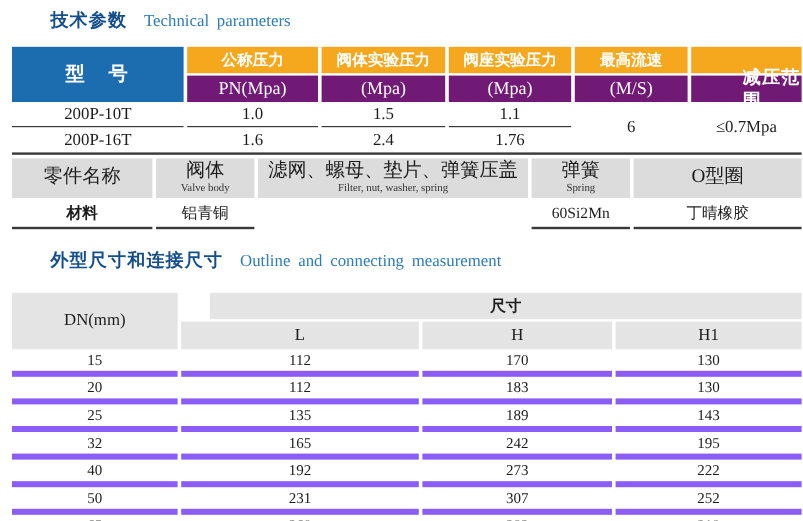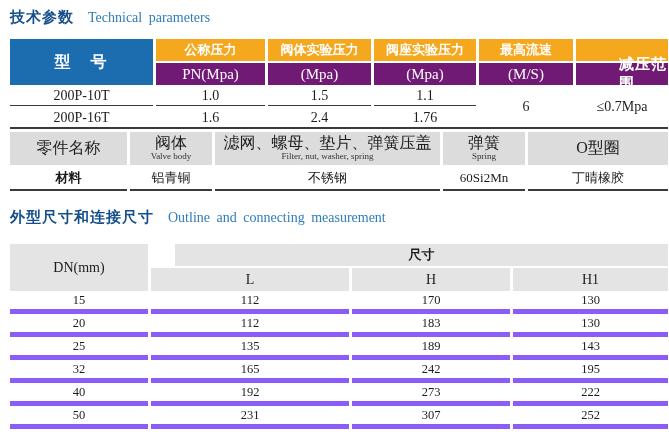--- a/index.html
+++ b/index.html
@@ -1,20 +1,20 @@
 <!DOCTYPE html>
 <html><head>
 <meta charset="utf-8">
 <style>
   html,body{margin:0;padding:0;background:#fff;}
   .page{position:relative;width:669px;height:434px;background:#fff;overflow:hidden;
         font-family:"Liberation Serif","DejaVu Serif",serif;color:#1c1c1c;}
   .inner{padding:8px 1px 0 10px;width:658px;}
 
-  .sec-head{display:flex;align-items:baseline;gap:14px;height:22px;}
+  .sec-head{display:flex;align-items:baseline;gap:14px;height:22px;margin-left:32px;}
   .sec-head .zh{font-family:"DejaVu Sans","Liberation Sans",sans-serif;font-weight:bold;
                 font-size:15px;color:#154F8B;letter-spacing:1px;}
   .sec-head .en{font-size:14px;color:#2E7CB8;word-spacing:3px;}
 
   
   .t1{margin-top:9px;display:grid;width:658px;
       grid-template-columns:143px 109px 103px 102px 94px 92px;
       grid-template-rows:22px 22px 19px 19px;
       column-gap:3px;row-gap:2px;border-bottom:2px solid #3a3a3a;}
   .cell{display:flex;align-items:center;justify-content:center;}
@@ -110,21 +110,20 @@
       <div class="gcell" style="grid-column:4">
         <span class="zh">弹簧</span>
         <span class="en">Spring</span>
       </div>
       <div class="gcell" style="grid-column:5">
         <span class="zh">O型圈</span>
       </div>
 
       <div class="mcell mlabel" style="grid-column:1">材料</div>
       <div class="mcell" style="grid-column:2">铝青铜</div>
-      <div class="mcell" style="grid-column:3">不锈钢</div>
       <div class="mcell" style="grid-column:4">60Si2Mn</div>
       <div class="mcell" style="grid-column:5">丁晴橡胶</div>
     </div>
 
     <div class="gap16"></div>
 
     <div class="sec-head">
       <span class="zh">外型尺寸和连接尺寸</span>
       <span class="en">Outline  and  connecting  measurement</span>
     </div>

